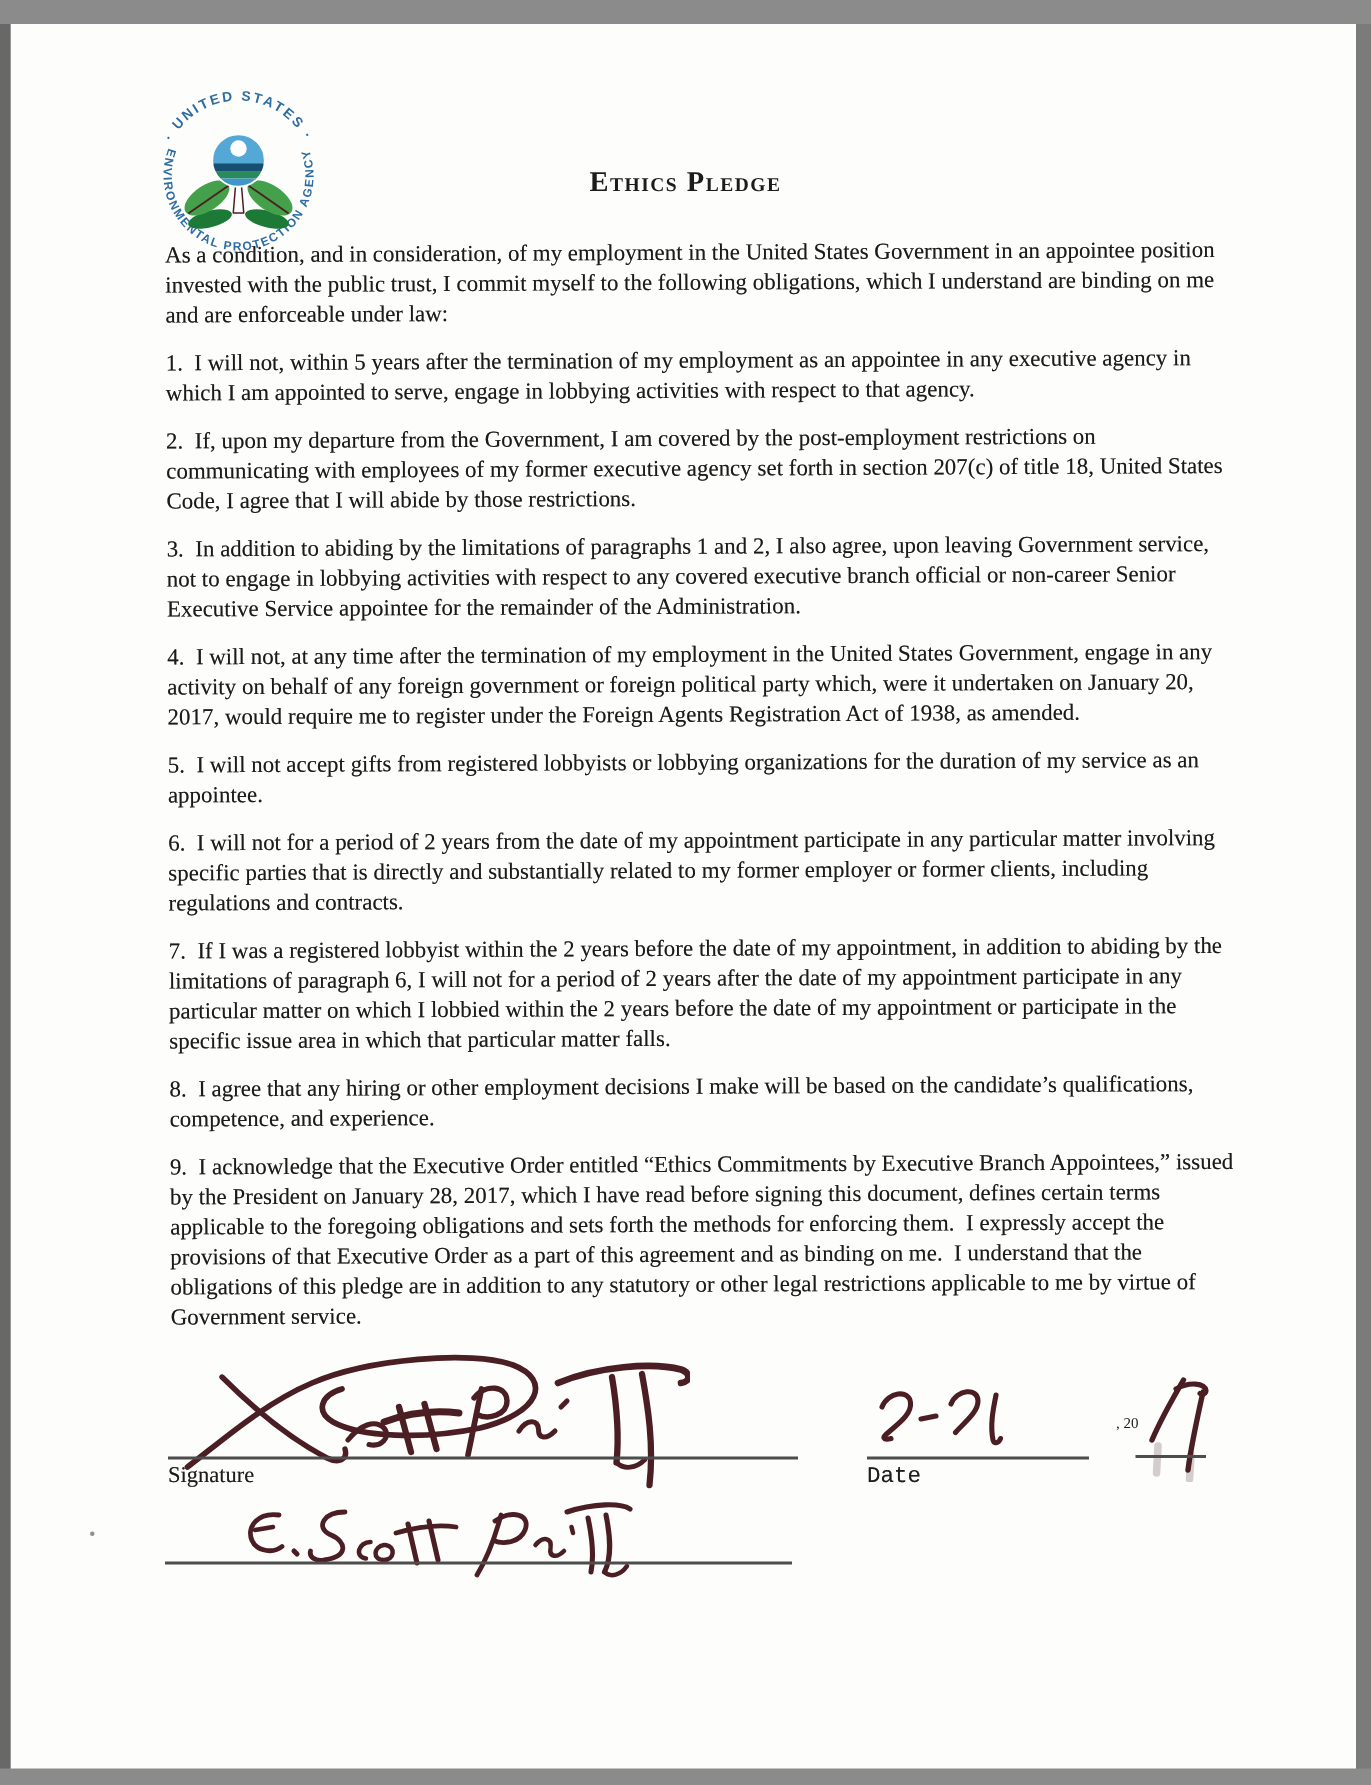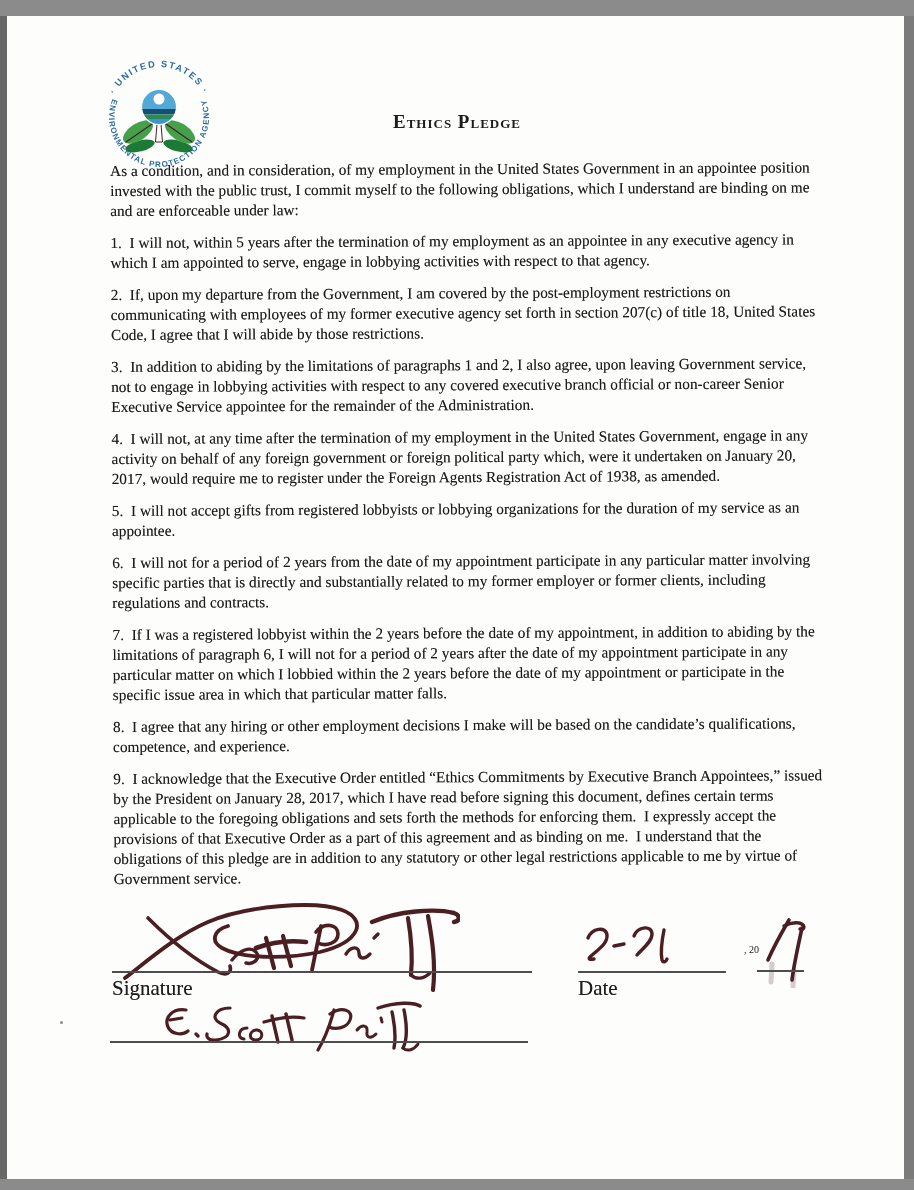--- a/index.html
+++ b/index.html
@@ -14,21 +14,21 @@
 
   .body-text{position:absolute;left:110px;top:161px;width:710px;color:#1b1b1b;
              font-size:15.3px;line-height:20px;transform:rotate(-0.3deg);transform-origin:0 0;
              text-shadow:0 0 0.4px rgba(20,20,20,0.5);}
   .body-text p{margin:0 0 12px 0;white-space:pre-wrap;}
 
   .hand{position:absolute;}
   .hand path{fill:none;stroke:#4b1e24;stroke-linecap:round;stroke-linejoin:round;}
 
   .rule{position:absolute;height:0;border-top:2px solid #4d4d4d;}
-  .field-label{position:absolute;font-size:21px;color:#1d1d1d;text-shadow:0 0 0.4px rgba(20,20,20,0.5);}
+  .field-label{position:absolute;font-size:15px;color:#1d1d1d;text-shadow:0 0 0.4px rgba(20,20,20,0.5);}
   .year-prefix{position:absolute;left:744px;top:944px;font-size:10px;color:#1d1d1d;}
 
   .artifact-dot{position:absolute;left:60px;top:1021px;width:3px;height:3px;border-radius:50%;background:#8f8f8f;}
 </style>
 </head>
 <body>
 
 <div class="frame">
   <div class="page"></div>
   <div class="edge-left"></div>
@@ -133,21 +133,21 @@
     <path d="M 240,12 C 243,26 244,38 242,48" stroke-width="3.4"></path>
     <path d="M 252,10 C 255,25 256,38 251,48" stroke-width="3.4"></path>
     <path d="M 226,8 C 244,2 262,2 268,6" stroke-width="3.4"></path>
     <path d="M 251,48 C 255,52 262,50 266,44" stroke-width="3"></path>
   </svg>
 
   <div class="rule" style="left:112px;top:971px;width:420px;"></div>
   <div class="field-label" style="left:112px;top:976px;">Signature</div>
 
   <div class="rule" style="left:578px;top:971px;width:148px;"></div>
-  <div class="field-label" style="left:578px;top:976px;">Date</div>
+  <div class="field-label" style="left:578px;top:976px;font-family:Liberation Mono, monospace;">Date</div>
 
   <span class="year-prefix">, 20</span>
   <div class="rule" style="left:757px;top:970px;width:47px;"></div>
 
   <div class="rule" style="left:110px;top:1041px;width:418px;"></div>
 
   <div class="artifact-dot"></div>
 </div>
 
 </body></html>

